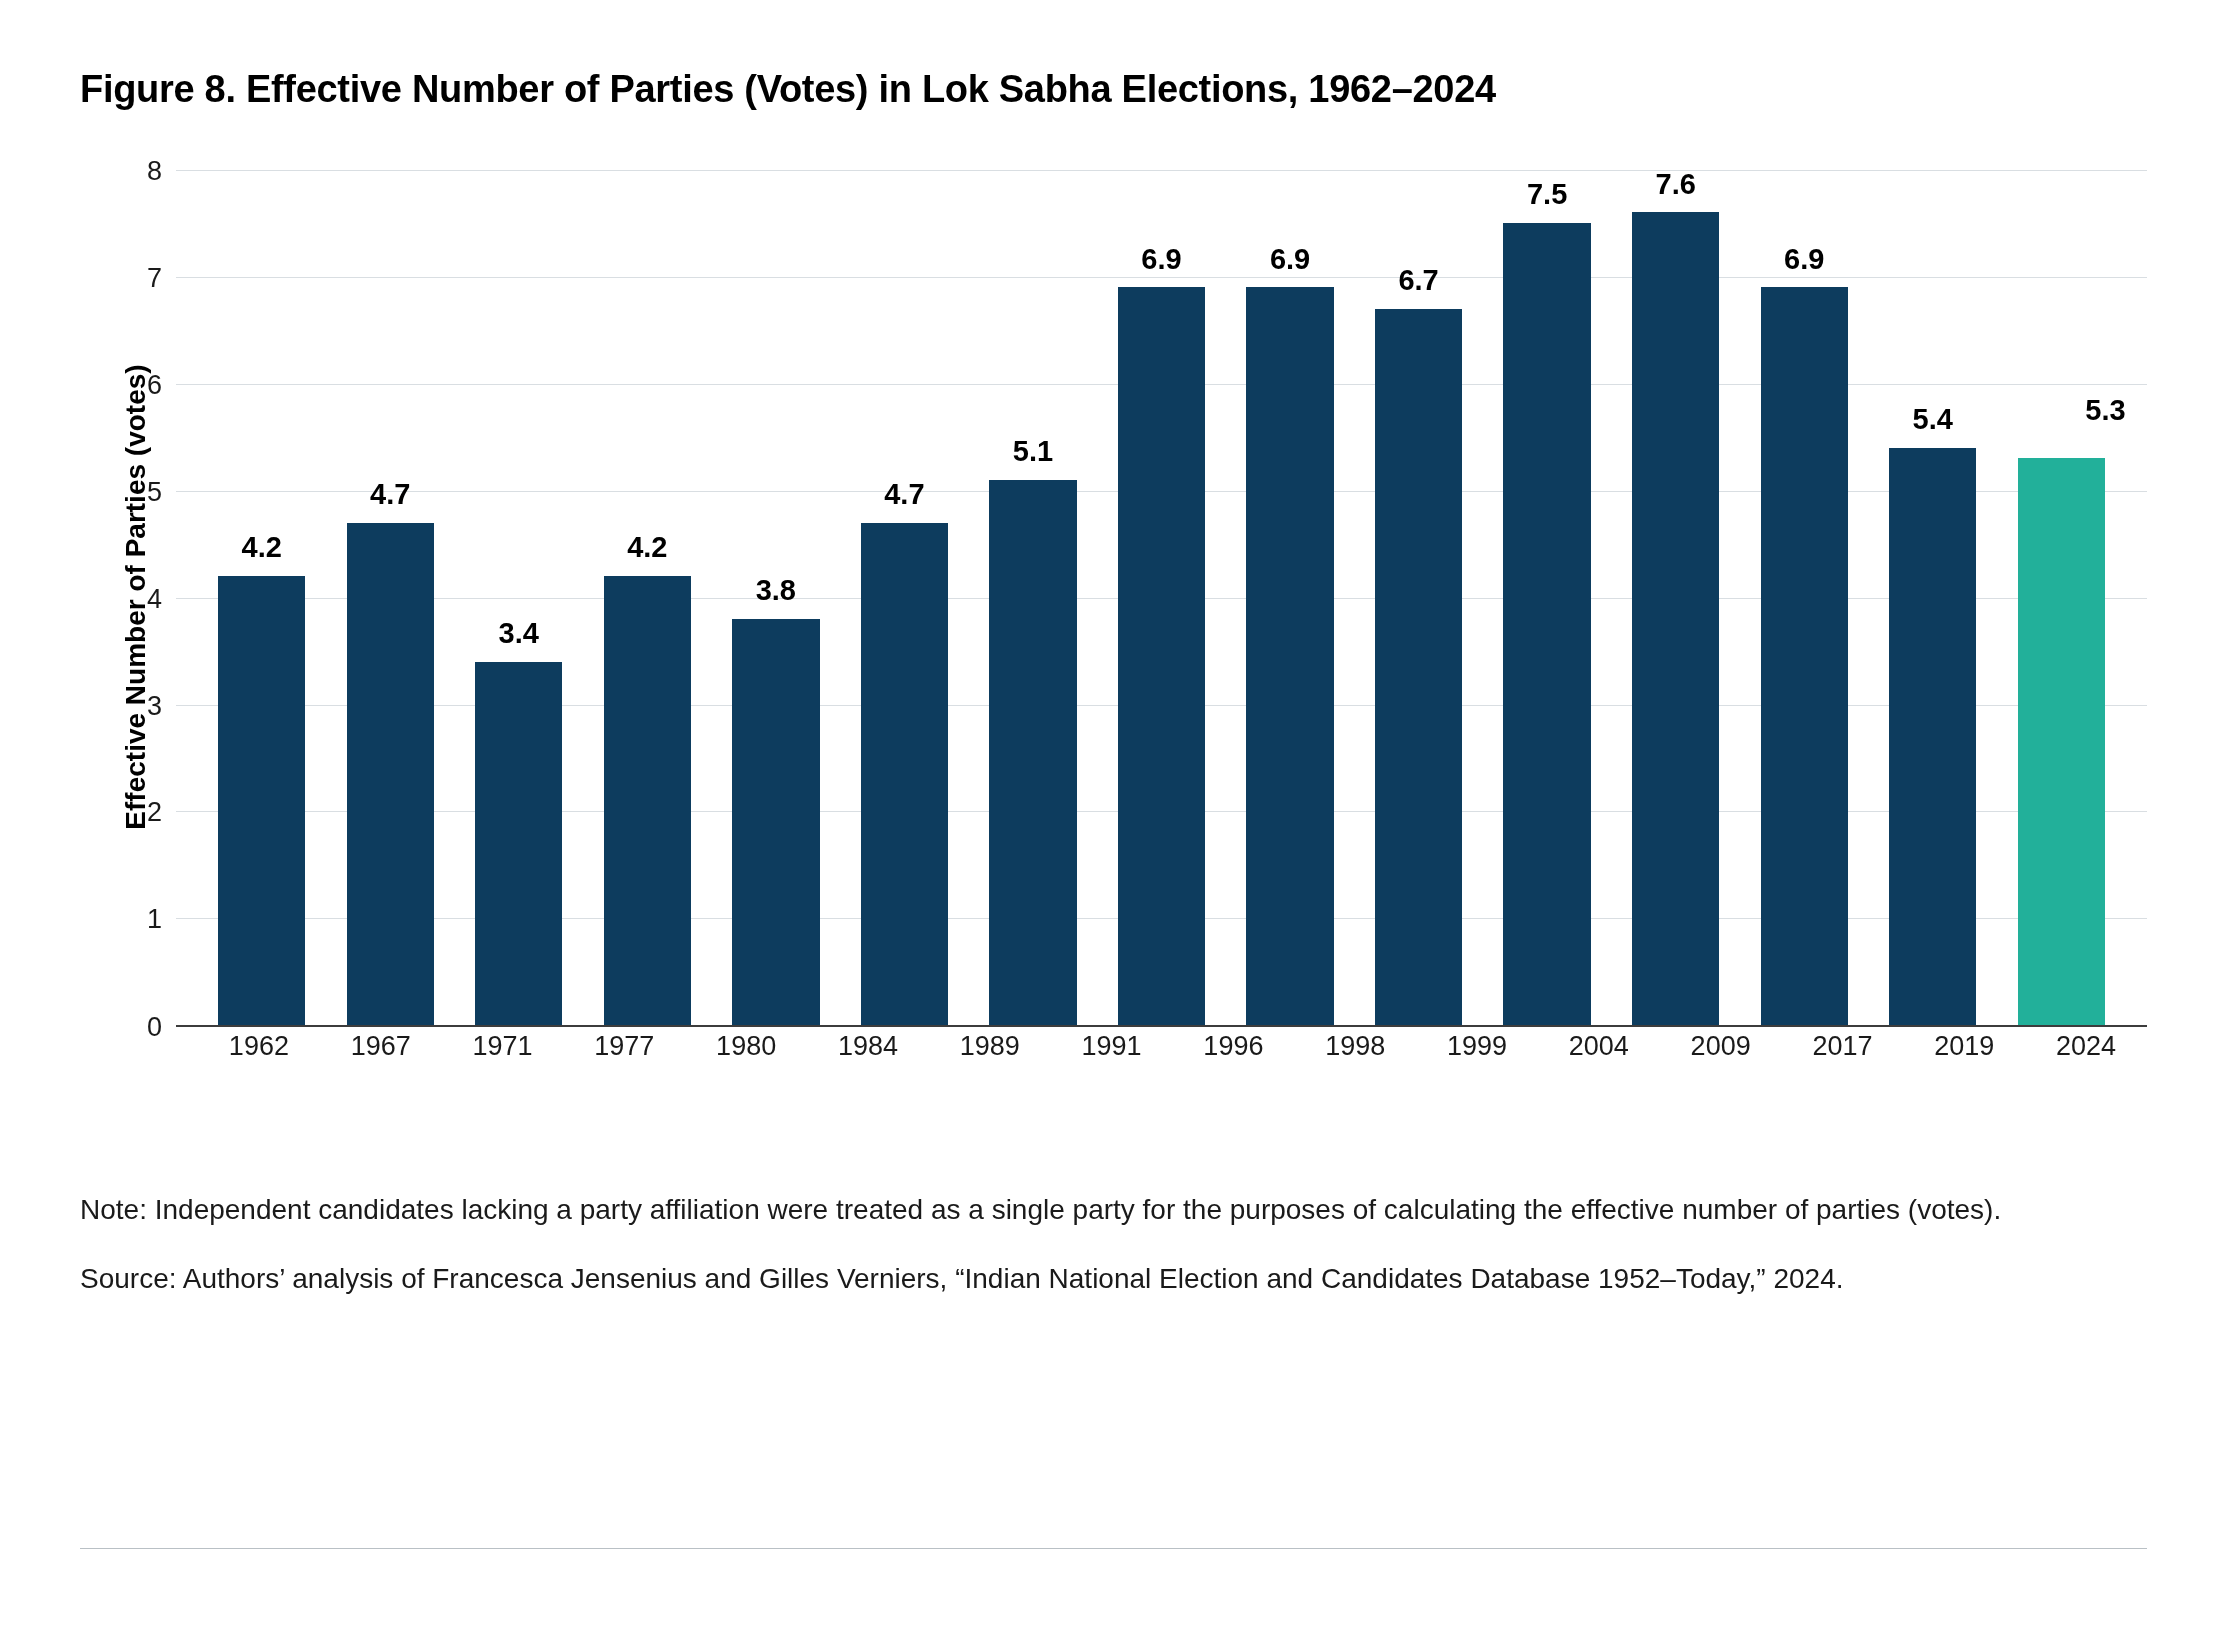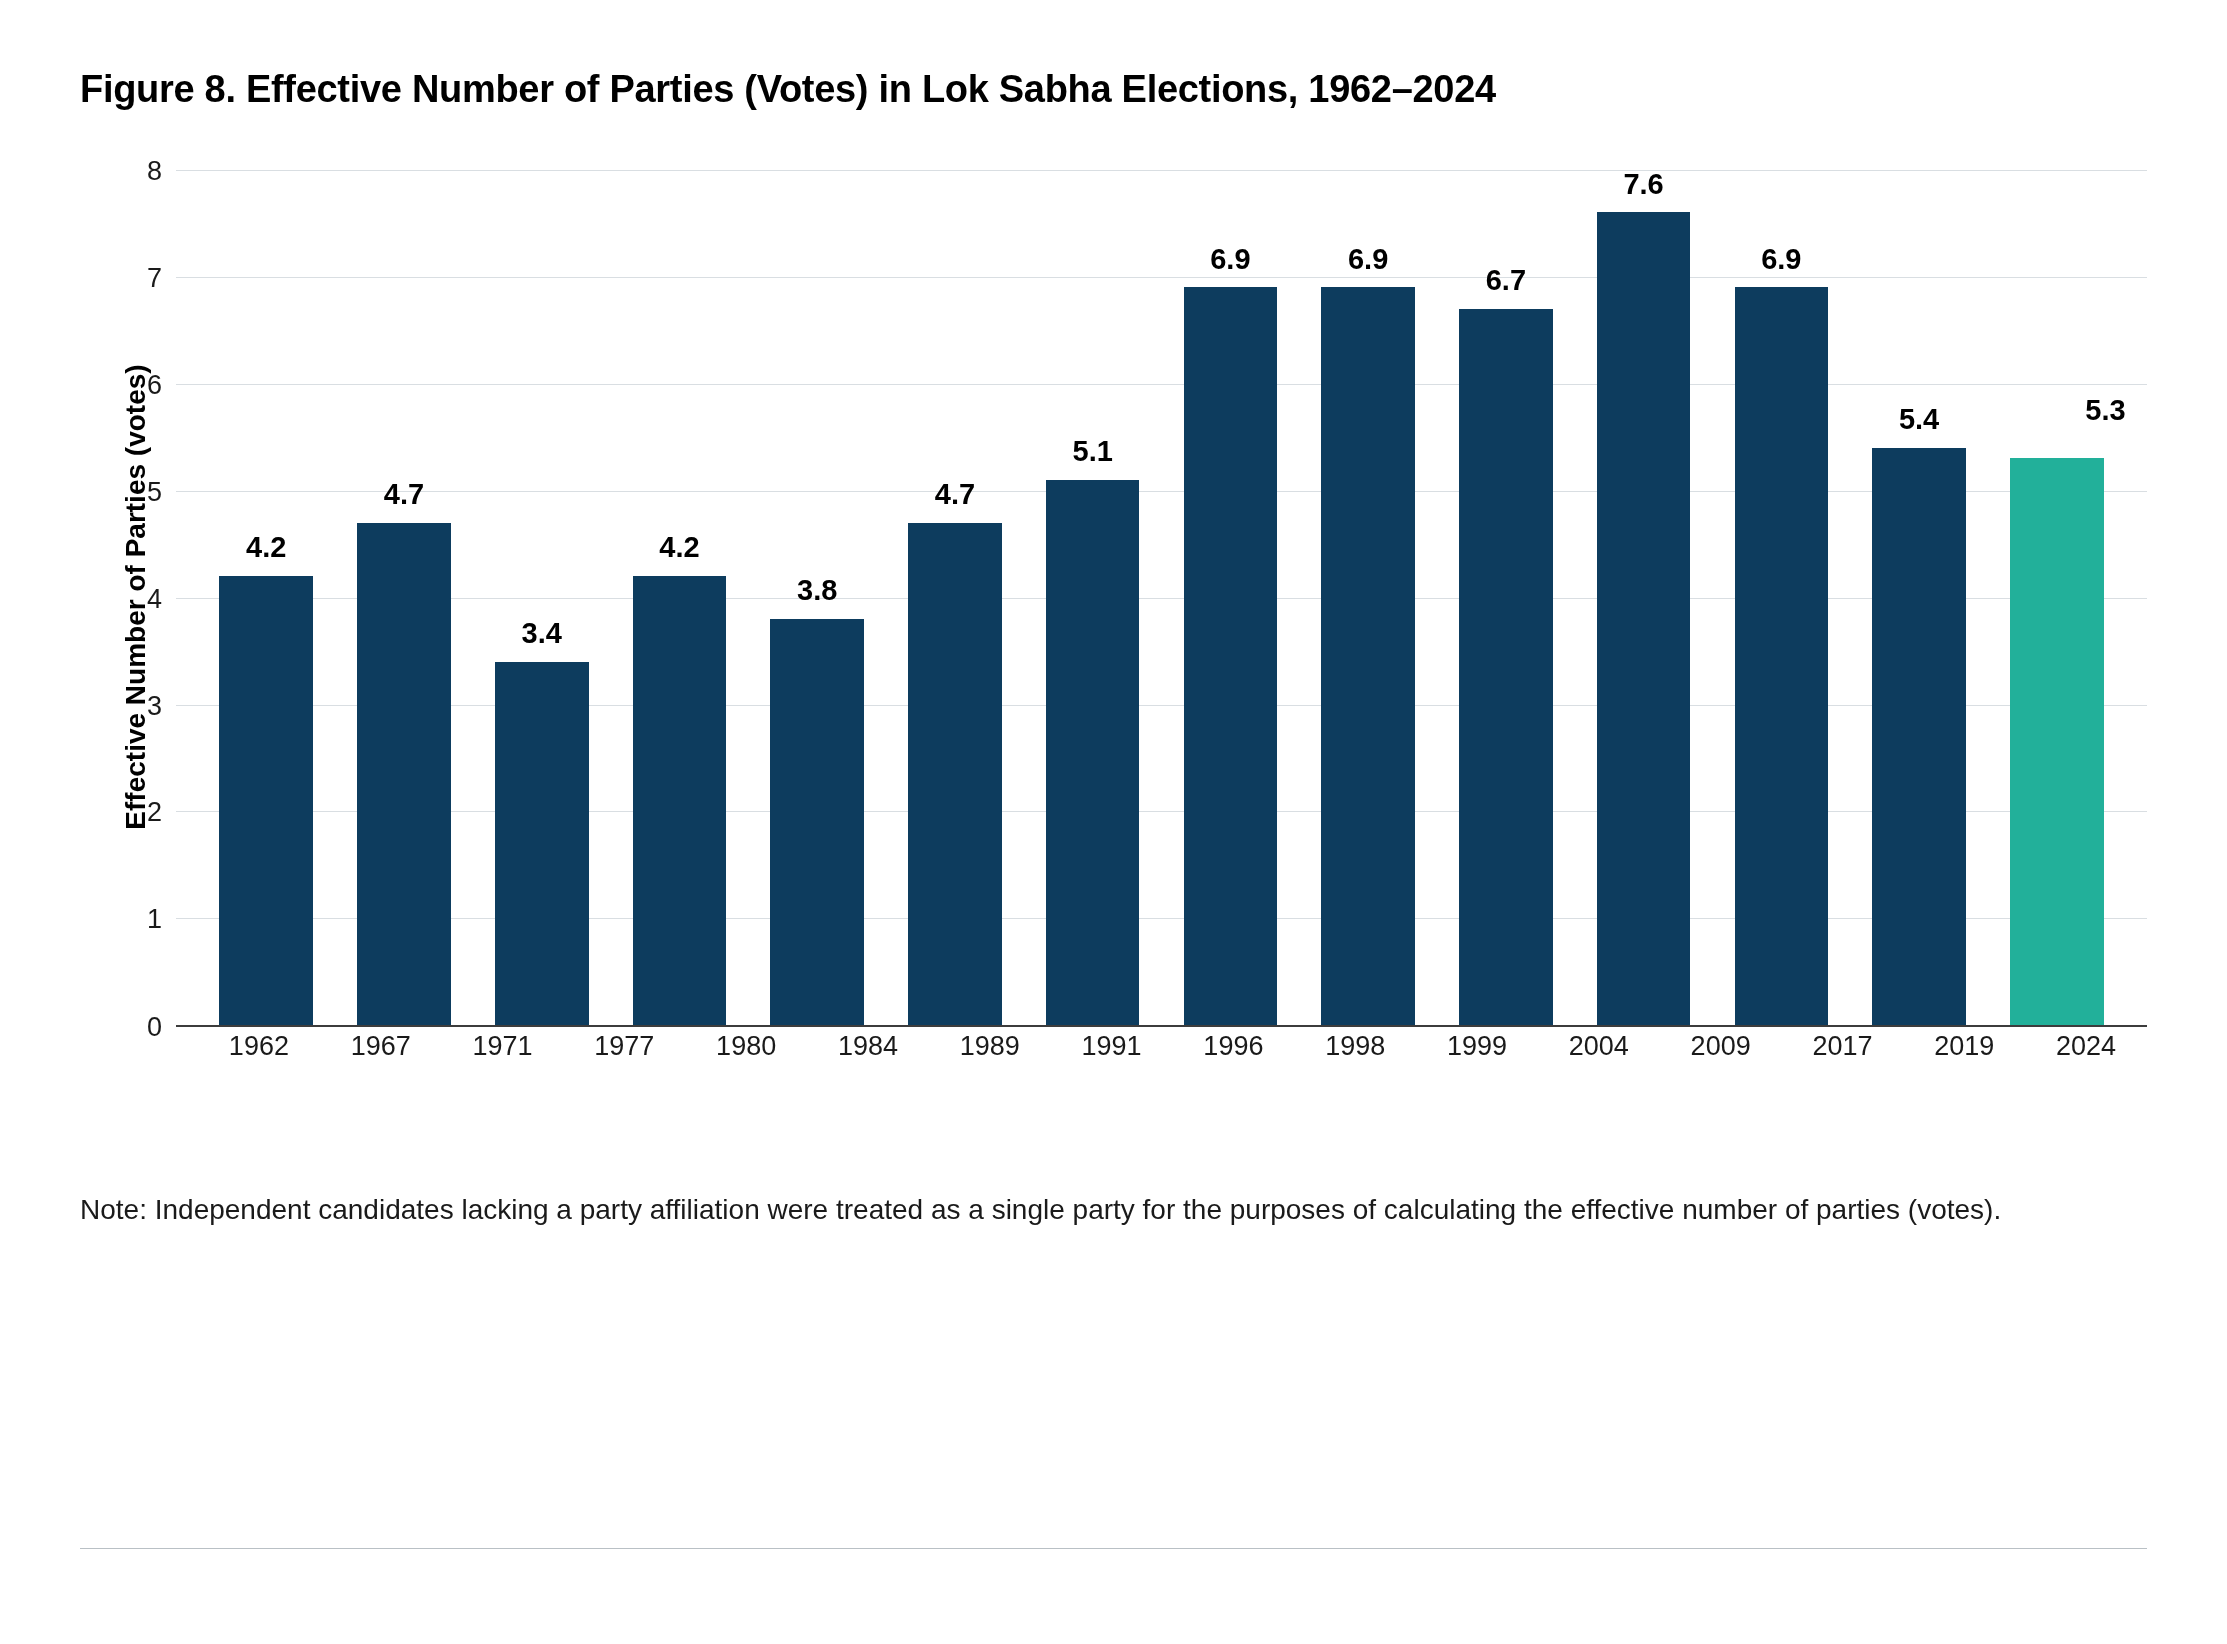--- a/index.html
+++ b/index.html
@@ -242,20 +242,24 @@
             <div class="bar-value" style="bottom: 749px;">6.9</div>
             <div class="bar" title="1996: 6.9" style="height: 738px;"></div>
           </div>
           <div class="bar-slot">
             <div class="bar-value" style="bottom: 749px;">6.9</div>
             <div class="bar" title="1998: 6.9" style="height: 738px;"></div>
           </div>
           <div class="bar-slot">
             <div class="bar-value" style="bottom: 728px;">6.7</div>
             <div class="bar" title="1999: 6.7" style="height: 716px;"></div>
+          </div>
+          <div class="bar-slot">
+            <div class="bar-value" style="bottom: 814px;">7.5</div>
+            <div class="bar" title="2004: 7.5" style="height: 802px;"></div>
           </div>
           <div class="bar-slot">
             <div class="bar-value" style="bottom: 824px;">7.6</div>
             <div class="bar" title="2009: 7.6" style="height: 813px;"></div>
           </div>
           <div class="bar-slot">
             <div class="bar-value" style="bottom: 749px;">6.9</div>
             <div class="bar" title="2014: 6.9" style="height: 738px;"></div>
           </div>
           <div class="bar-slot">
@@ -284,20 +288,21 @@
         <div class="xt">2004</div>
         <div class="xt">2009</div>
         <div class="xt">2017</div>
         <div class="xt">2019</div>
         <div class="xt">2024</div>
       </div>
   </div>
 
   <div class="notes">
     <p>Note: Independent candidates lacking a party affiliation were treated as a single party for the purposes of calculating the effective number of parties (votes).</p>
+    <p>Source: Authors’ analysis of Francesca Jensenius and Gilles Verniers, “Indian National Election and Candidates Database 1952–Today,” 2024.</p>
   </div>
 
   <div class="footer">
     <div class="footer-rule"></div>
   </div>
 
 </div>
 
 
 </body></html>

